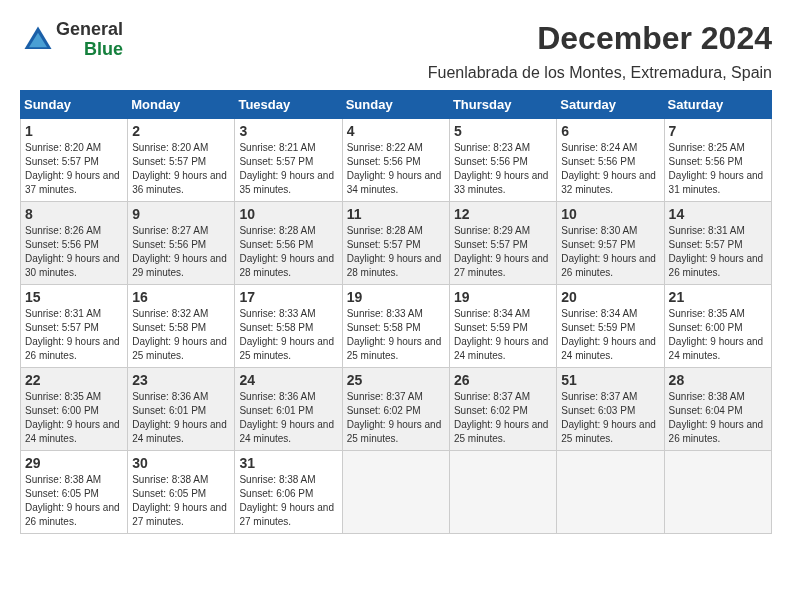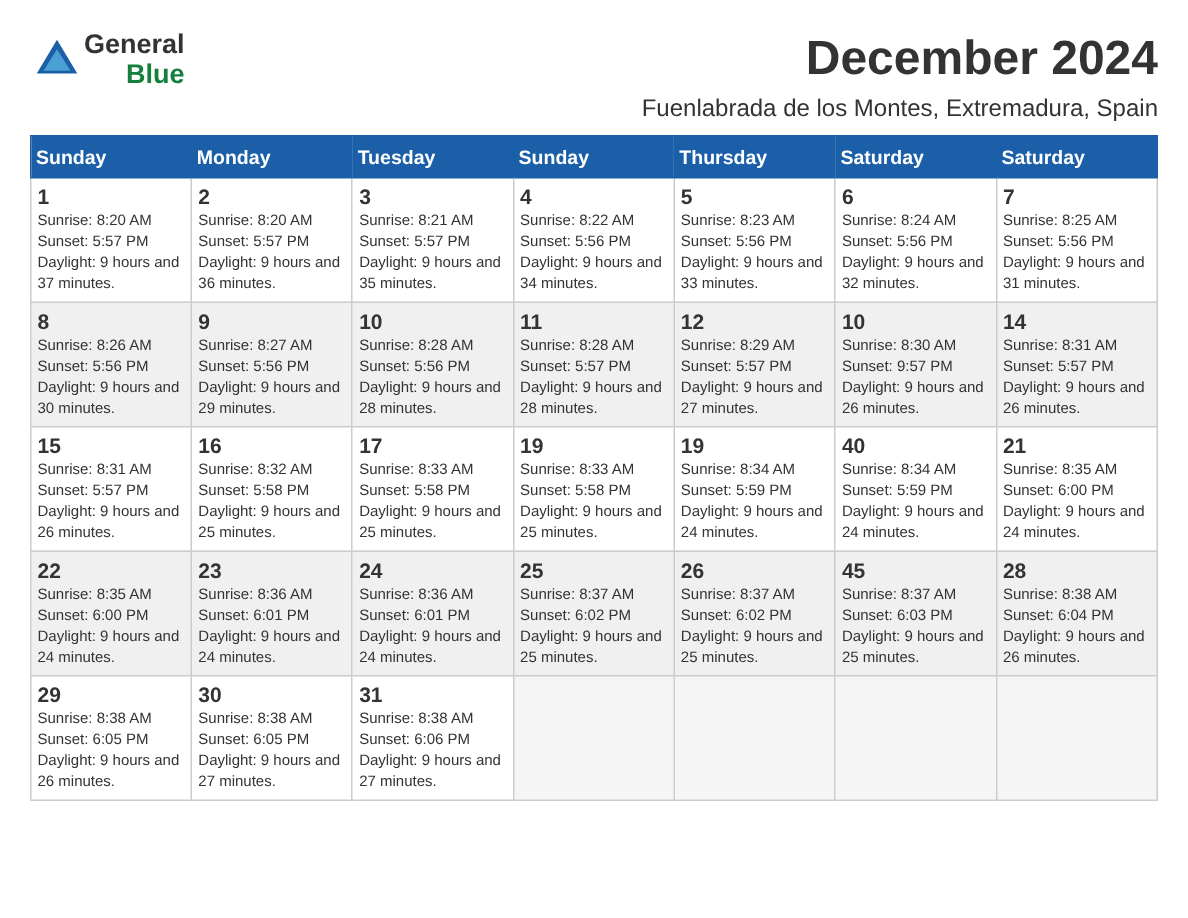--- a/index.html
+++ b/index.html
@@ -238,21 +238,21 @@
 Sunset: 5:58 PM
 Daylight: 9 hours and 25 minutes.</div>
         </td>
         <td>
           <span class="day-number">19</span>
           <div class="day-info">Sunrise: 8:34 AM
 Sunset: 5:59 PM
 Daylight: 9 hours and 24 minutes.</div>
         </td>
         <td>
-          <span class="day-number">40</span>
+          <span class="day-number">20</span>
           <div class="day-info">Sunrise: 8:34 AM
 Sunset: 5:59 PM
 Daylight: 9 hours and 24 minutes.</div>
         </td>
         <td>
           <span class="day-number">21</span>
           <div class="day-info">Sunrise: 8:35 AM
 Sunset: 6:00 PM
 Daylight: 9 hours and 24 minutes.</div>
         </td>
@@ -282,21 +282,21 @@
 Sunset: 6:02 PM
 Daylight: 9 hours and 25 minutes.</div>
         </td>
         <td>
           <span class="day-number">26</span>
           <div class="day-info">Sunrise: 8:37 AM
 Sunset: 6:02 PM
 Daylight: 9 hours and 25 minutes.</div>
         </td>
         <td>
-          <span class="day-number">45</span>
+          <span class="day-number">51</span>
           <div class="day-info">Sunrise: 8:37 AM
 Sunset: 6:03 PM
 Daylight: 9 hours and 25 minutes.</div>
         </td>
         <td>
           <span class="day-number">28</span>
           <div class="day-info">Sunrise: 8:38 AM
 Sunset: 6:04 PM
 Daylight: 9 hours and 26 minutes.</div>
         </td>

